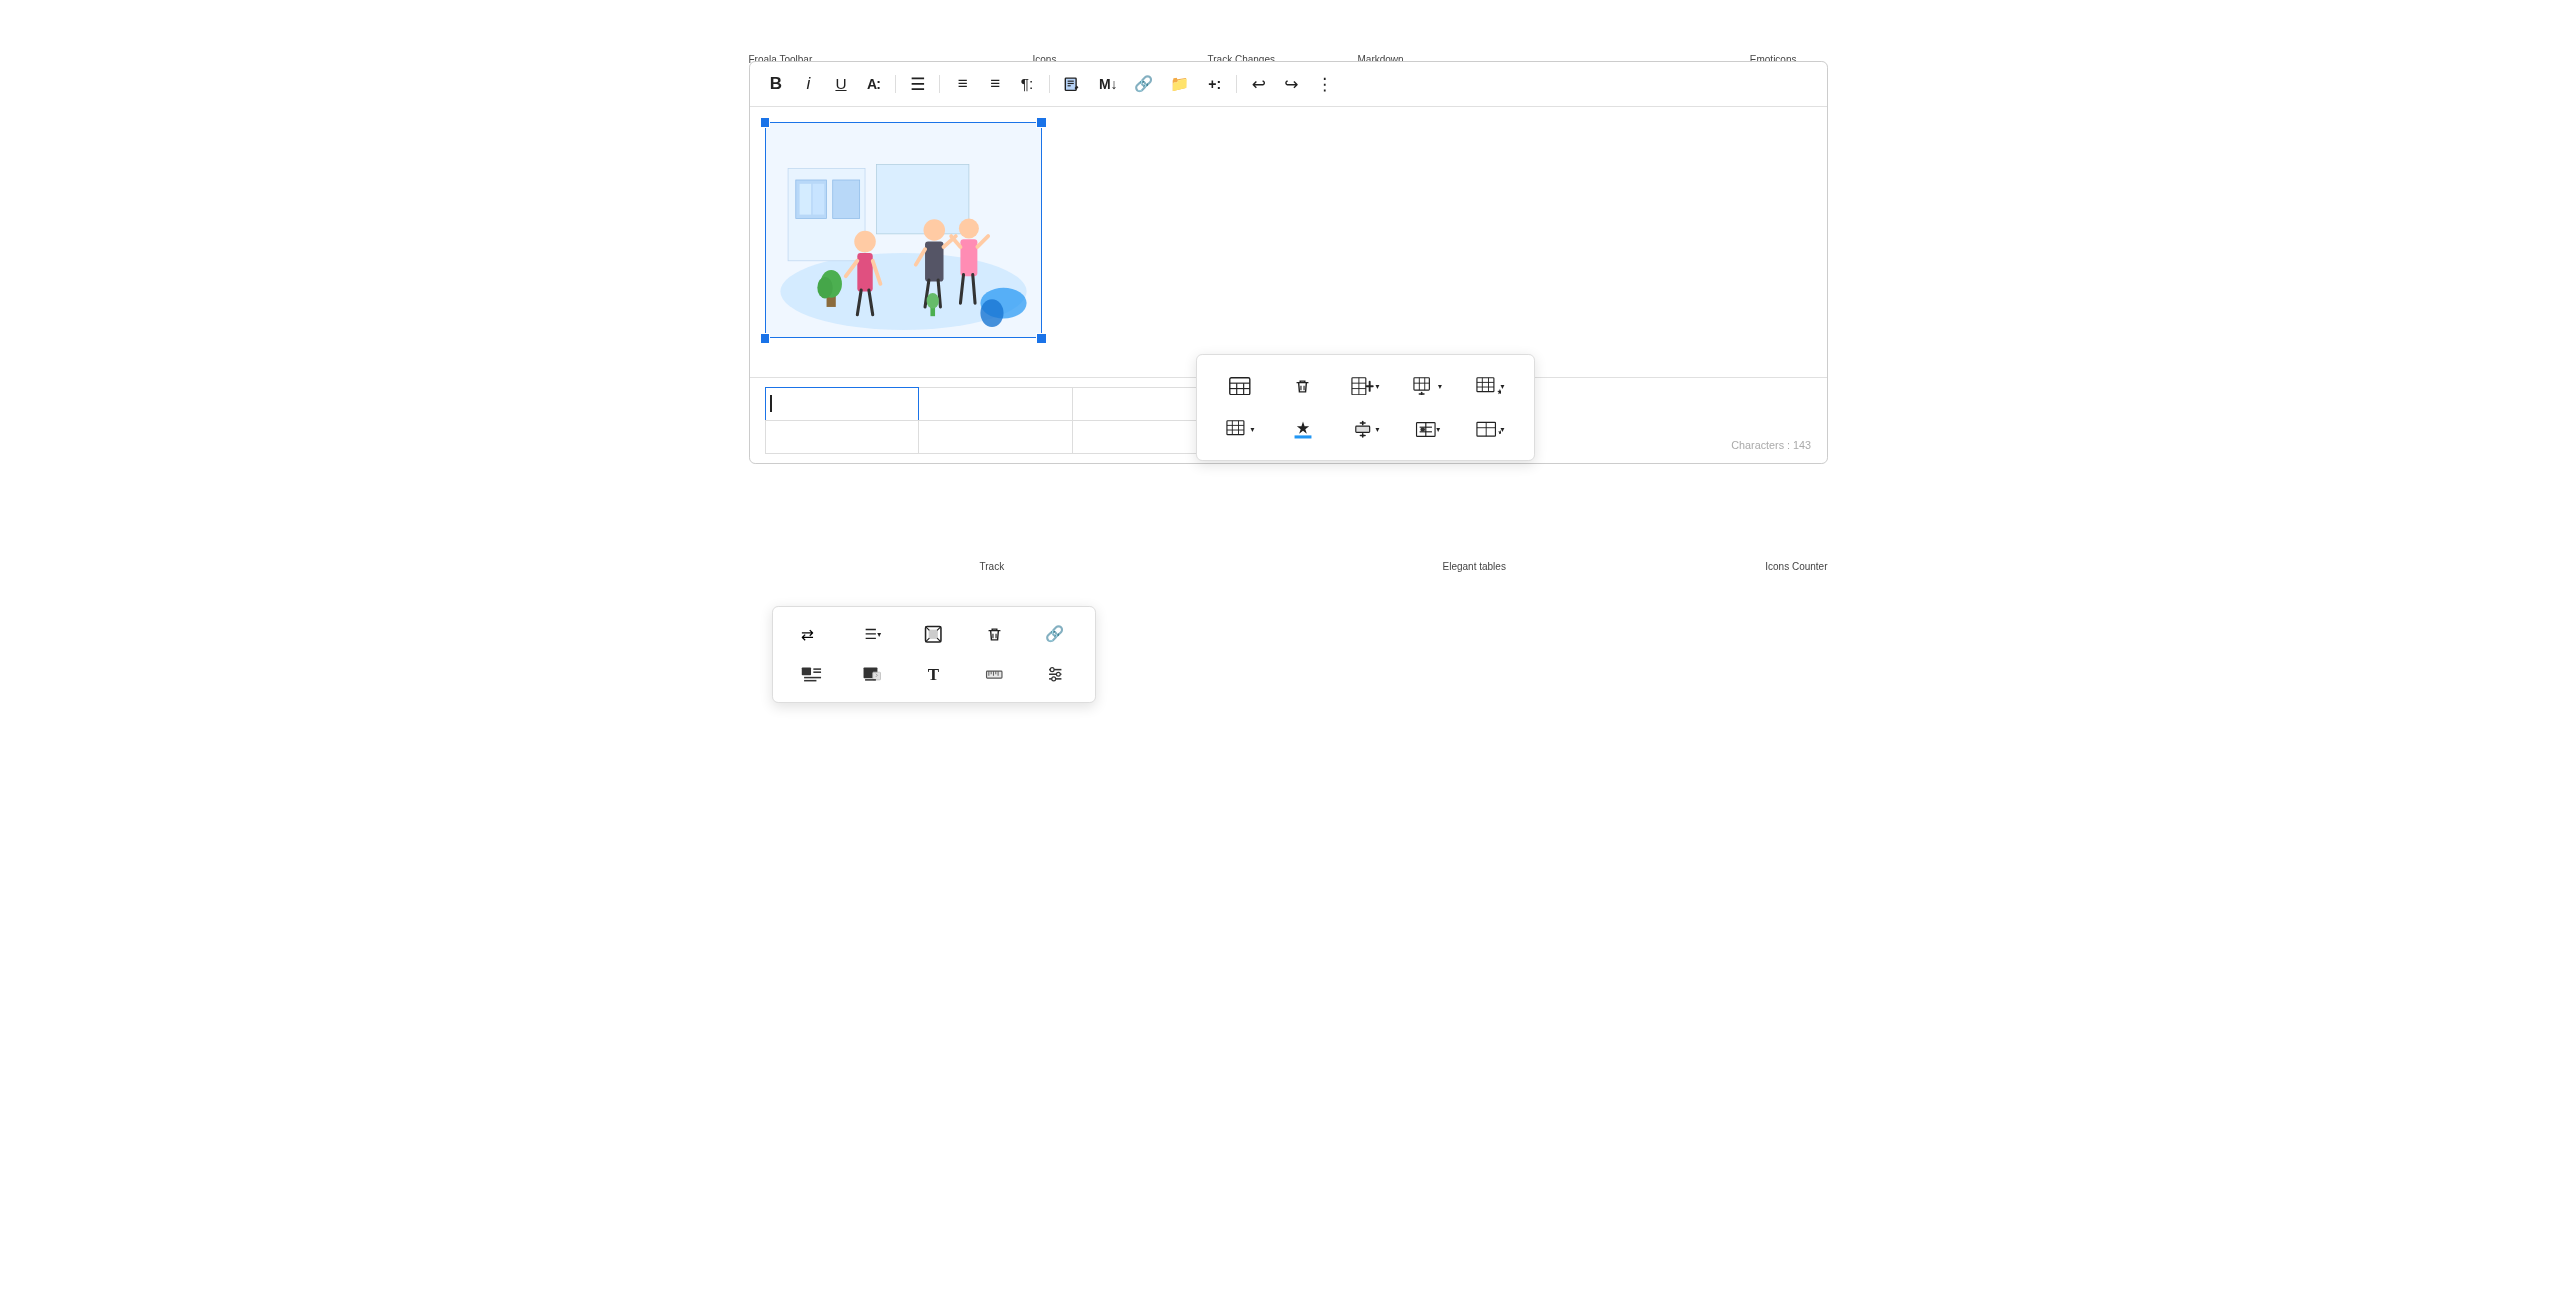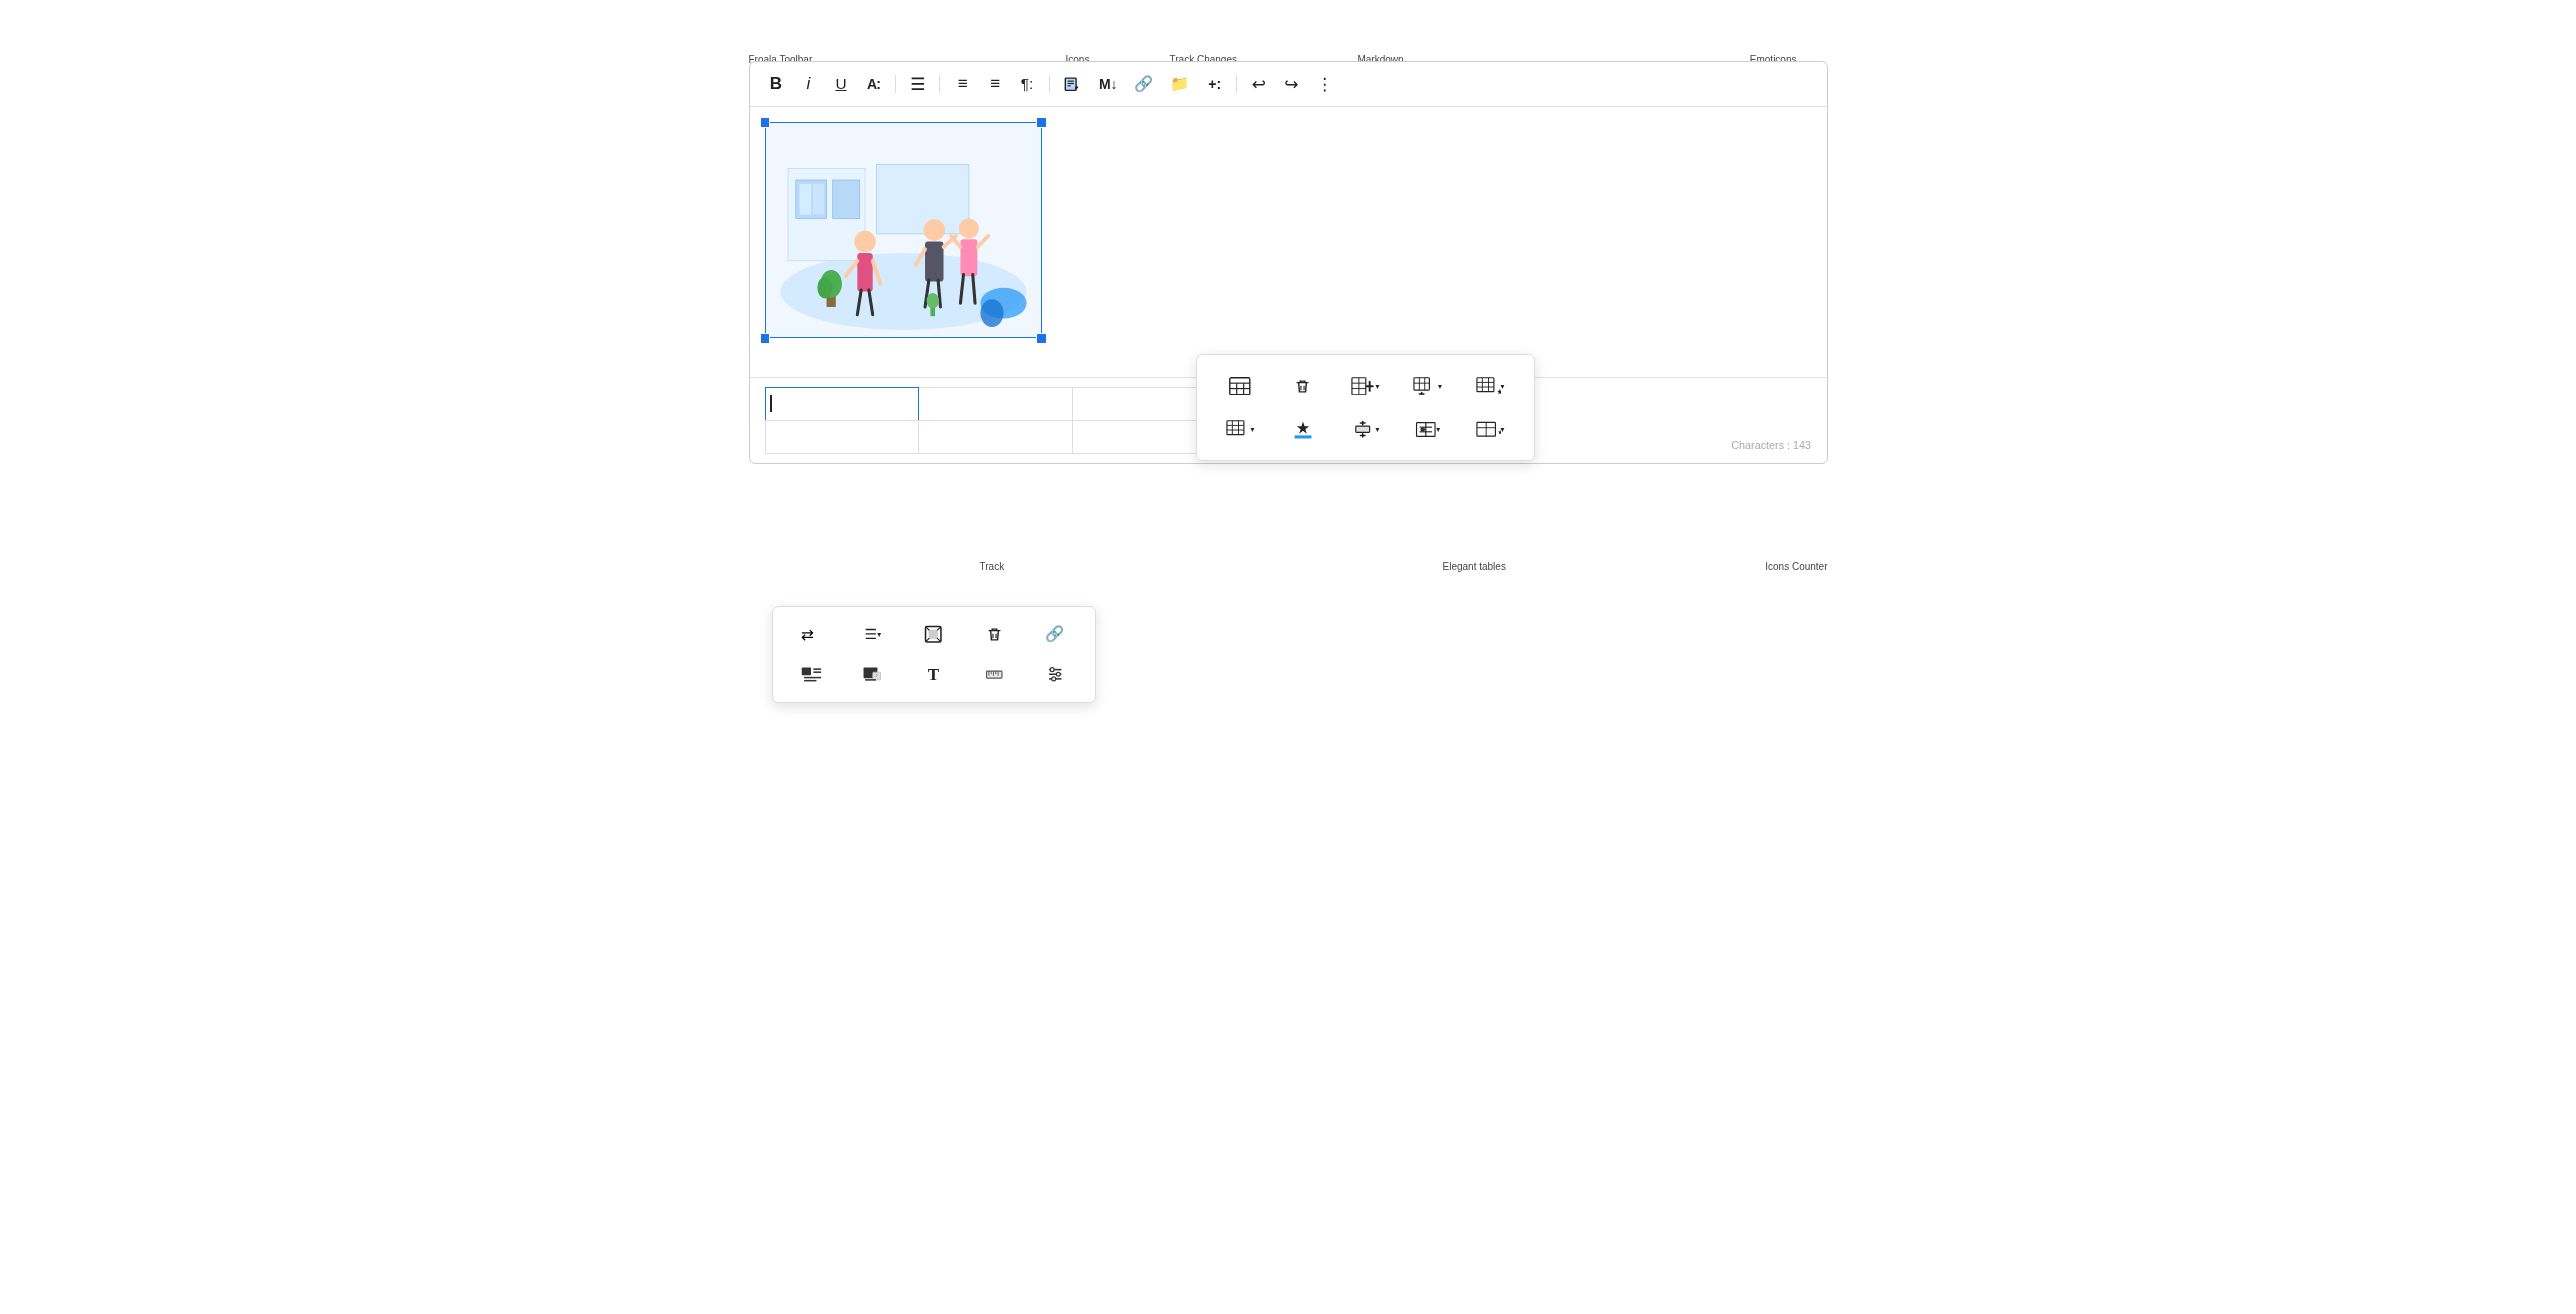--- a/index.html
+++ b/index.html
@@ -211,23 +211,23 @@
   </style>
 </head>
 <body>
 
 <div class="outer-container">
 
   <div style="position:relative; max-width:1079px; margin:0 auto;">
 
     <div class="ann-label" style="top:-7.7px; left:0px;">Froala Toolbar</div>
 
-    <div class="ann-label" style="top:-7.7px; left:317px;">Icons</div>
-
-    <div class="ann-label" style="top:-7.7px; left:421px;text-align:center;">Track Changes</div>
+    <div class="ann-label" style="top:-7.7px; left:284px;">Icons</div>
+
+    <div class="ann-label" style="top:-7.7px; left:459px;text-align:center;">Track Changes</div>
 
     <div class="ann-label" style="top:-7.7px; left:609px;">Markdown</div>
 
     <div class="ann-label" style="top:-7.7px; right:31px;">Emoticons</div>
 
     <div class="editor-wrapper">
 
       <div class="toolbar">
         <button class="toolbar-btn" style="font-weight:900; font-size:17px;">B</button>
         <button class="toolbar-btn" style="font-style:italic; font-size:17px;">i</button>

